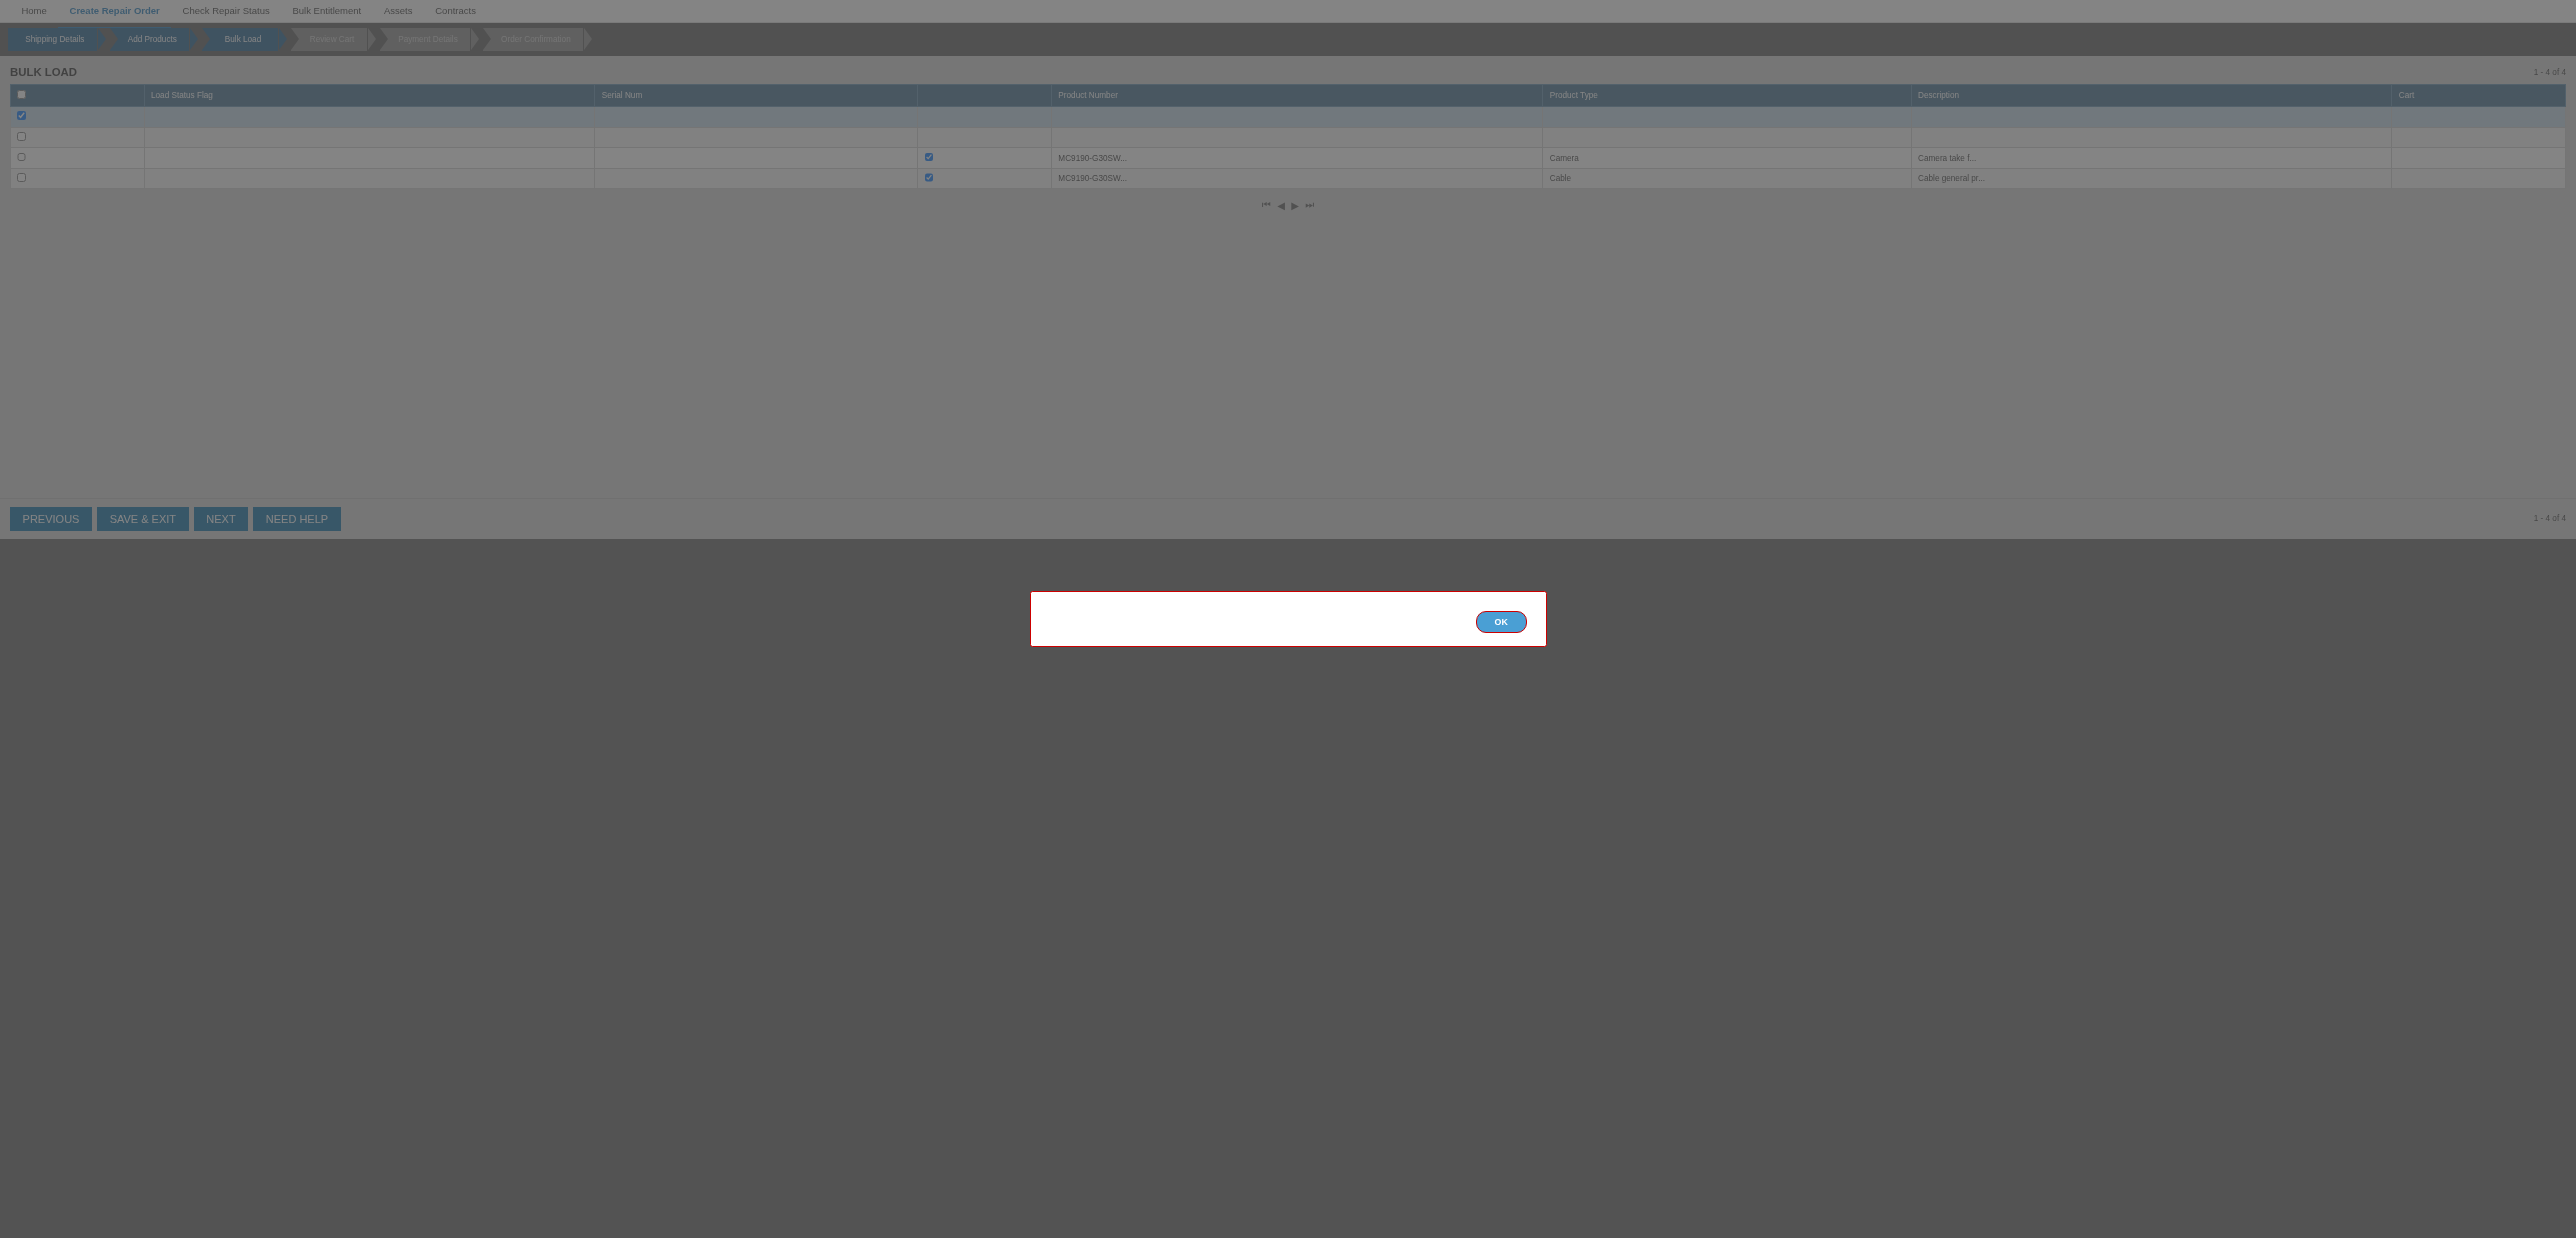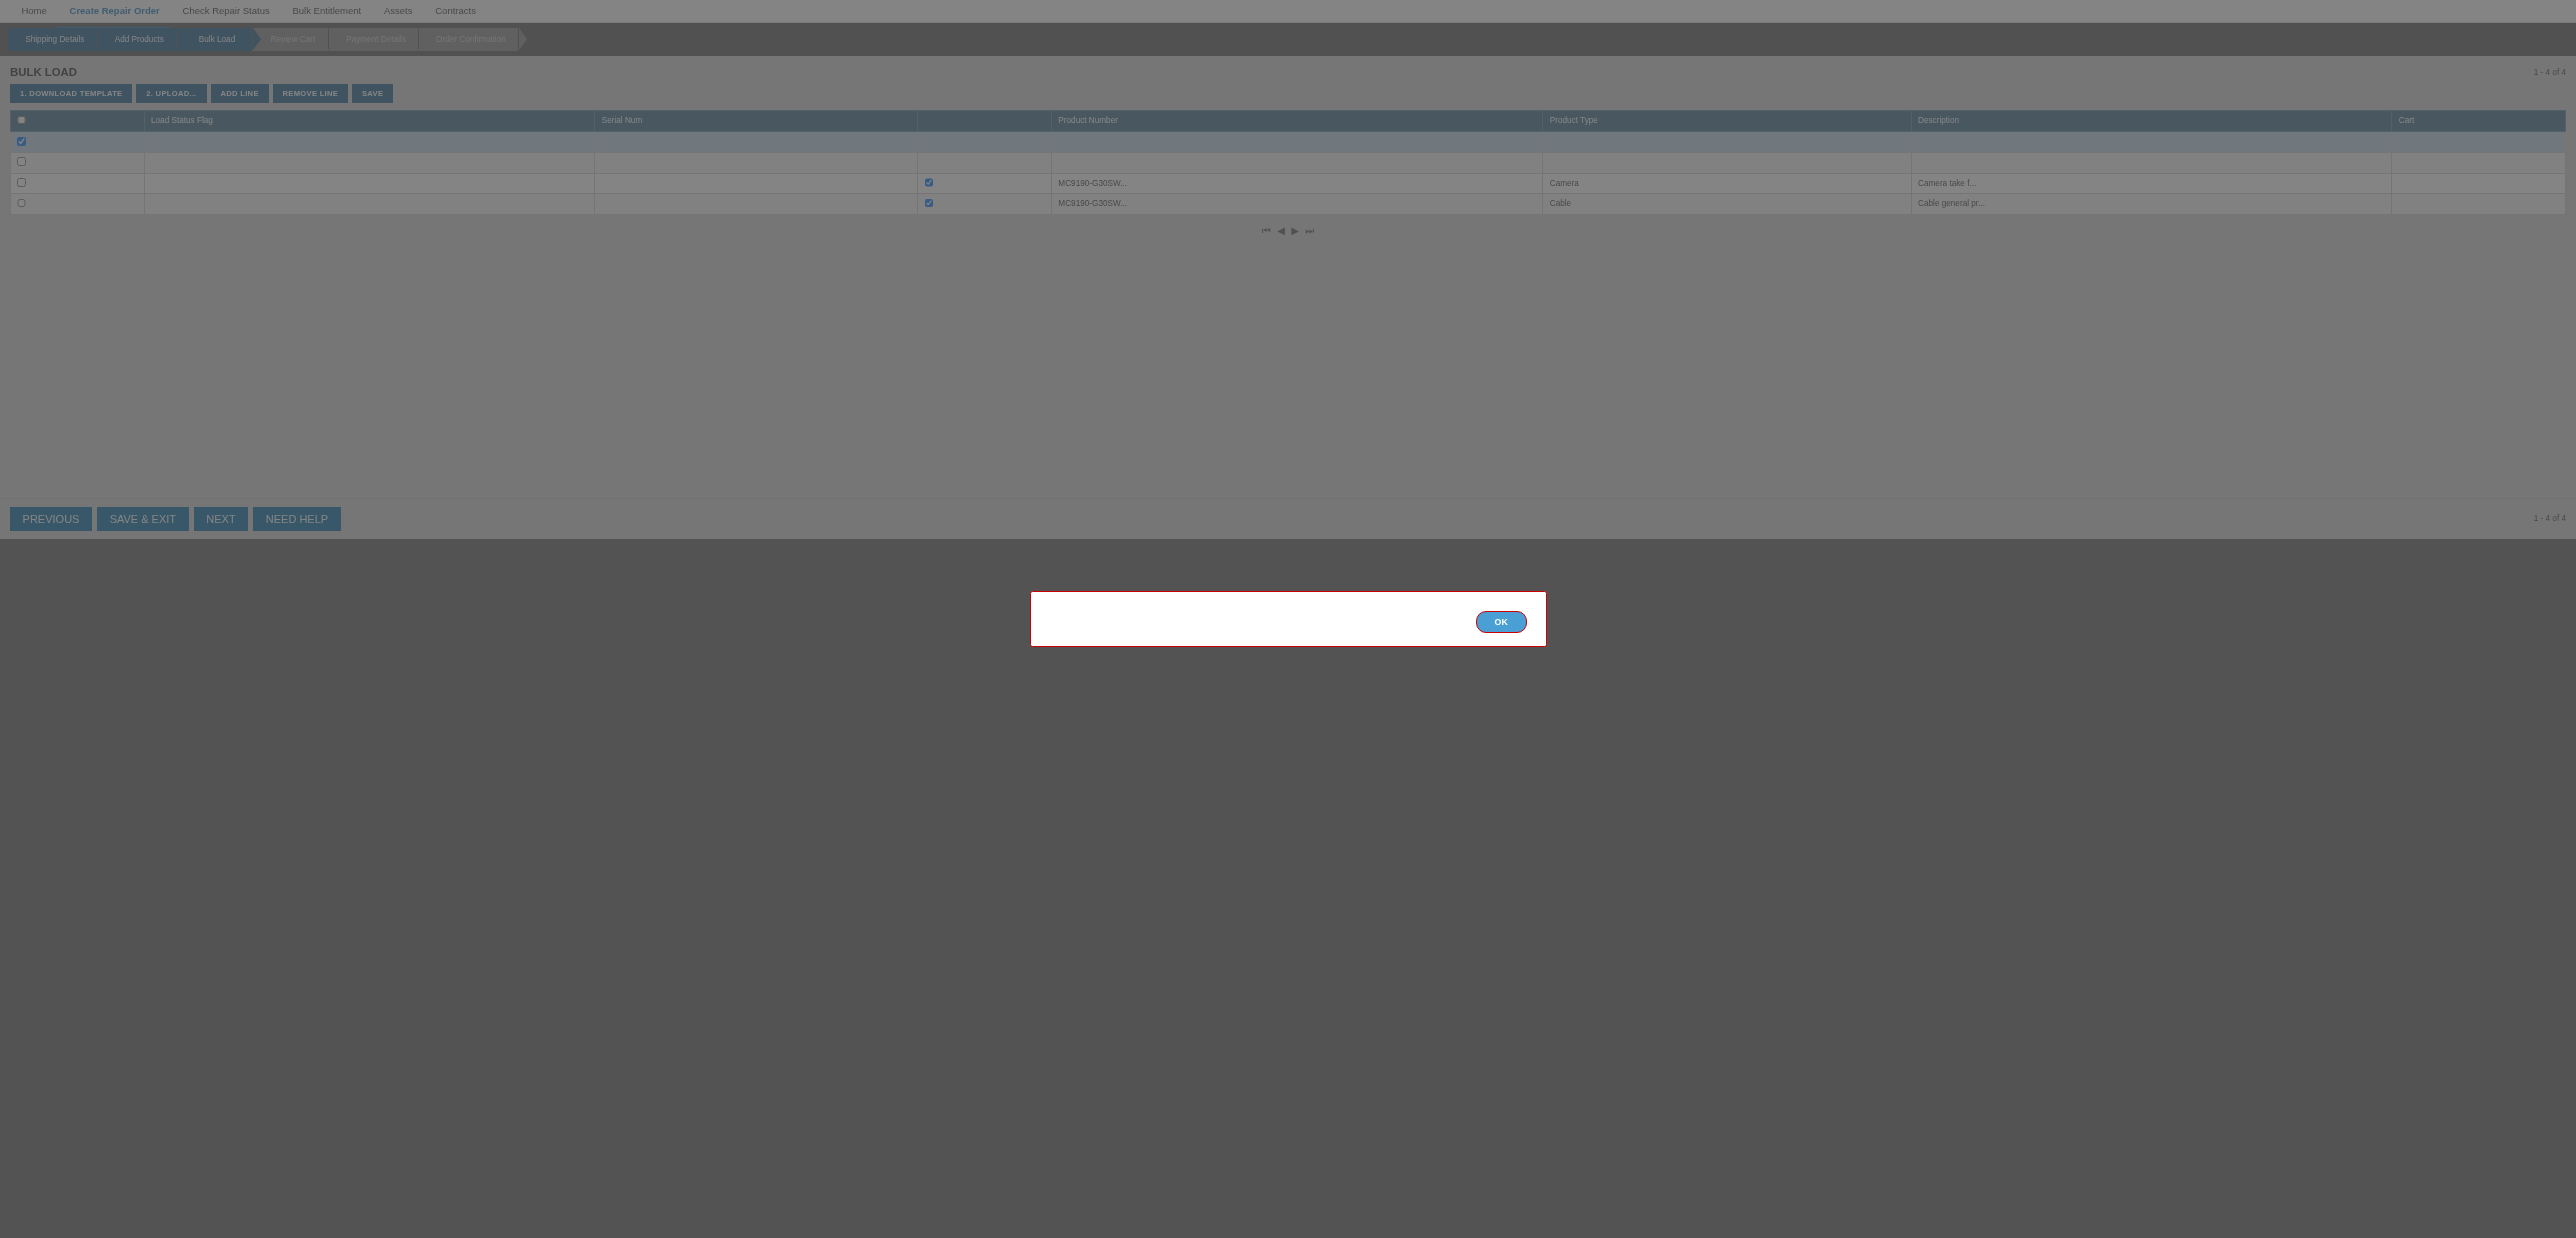--- a/index.html
+++ b/index.html
@@ -30,21 +30,21 @@
       border-bottom: 1.9px solid #1a7bbf;
       font-weight: bold;
     }
 
     
     .steps-bar {
       background: #555;
       display: flex;
       align-items: center;
       padding: 5px 7.6px;
-      gap: 0;
+      gap: 13px;
     }
     .step {
       display: flex;
       align-items: center;
       height: 23px;
       padding: 0 12.6px 0 17.7px;
       font-size: 8.2px;
       color: #fff;
       position: relative;
       cursor: pointer;
@@ -270,27 +270,20 @@
   </div>
 </div>
 
 <div class="main-content">
 
   <div class="page-title-row">
     <div class="page-title">BULK LOAD</div>
     <div class="pagination-info">1 - 4 of 4</div>
   </div>
 
-  <div class="toolbar">
-    <button class="toolbar-btn">1. DOWNLOAD TEMPLATE</button>
-    <button class="toolbar-btn">2. UPLOAD...</button>
-    <button class="toolbar-btn">ADD LINE</button>
-    <button class="toolbar-btn remove">REMOVE LINE</button>
-    <button class="toolbar-btn save">SAVE</button>
-  </div>
 
   <table class="data-table">
     <thead>
       <tr>
         <th><input type="checkbox" style=""></th>
         <th><span>Load Status Flag</span></th>
         <th><span>Serial Num</span></th>
         <th></th>
         <th><span>Product Number</span></th>
         <th><span>Product Type</span></th>

